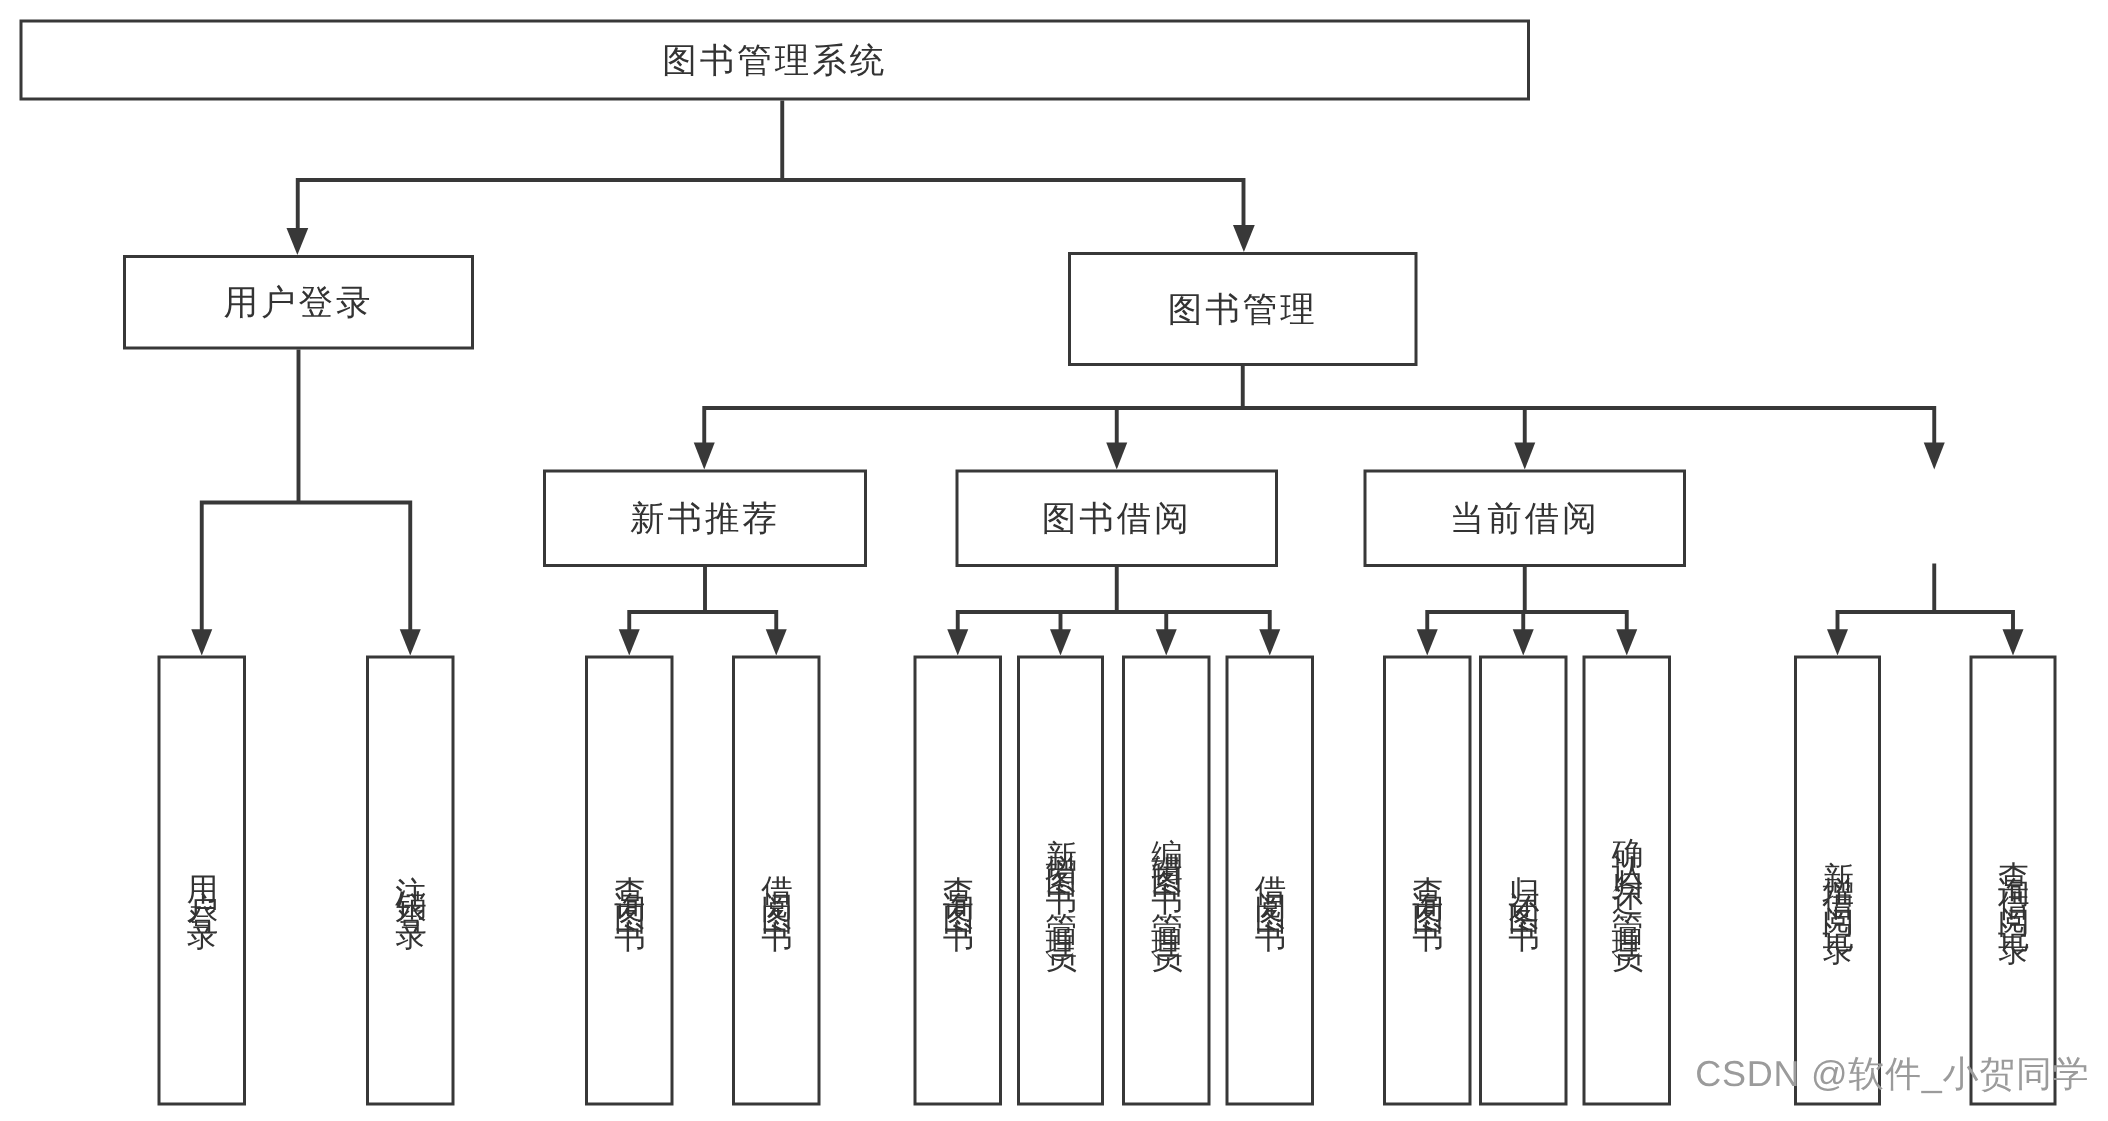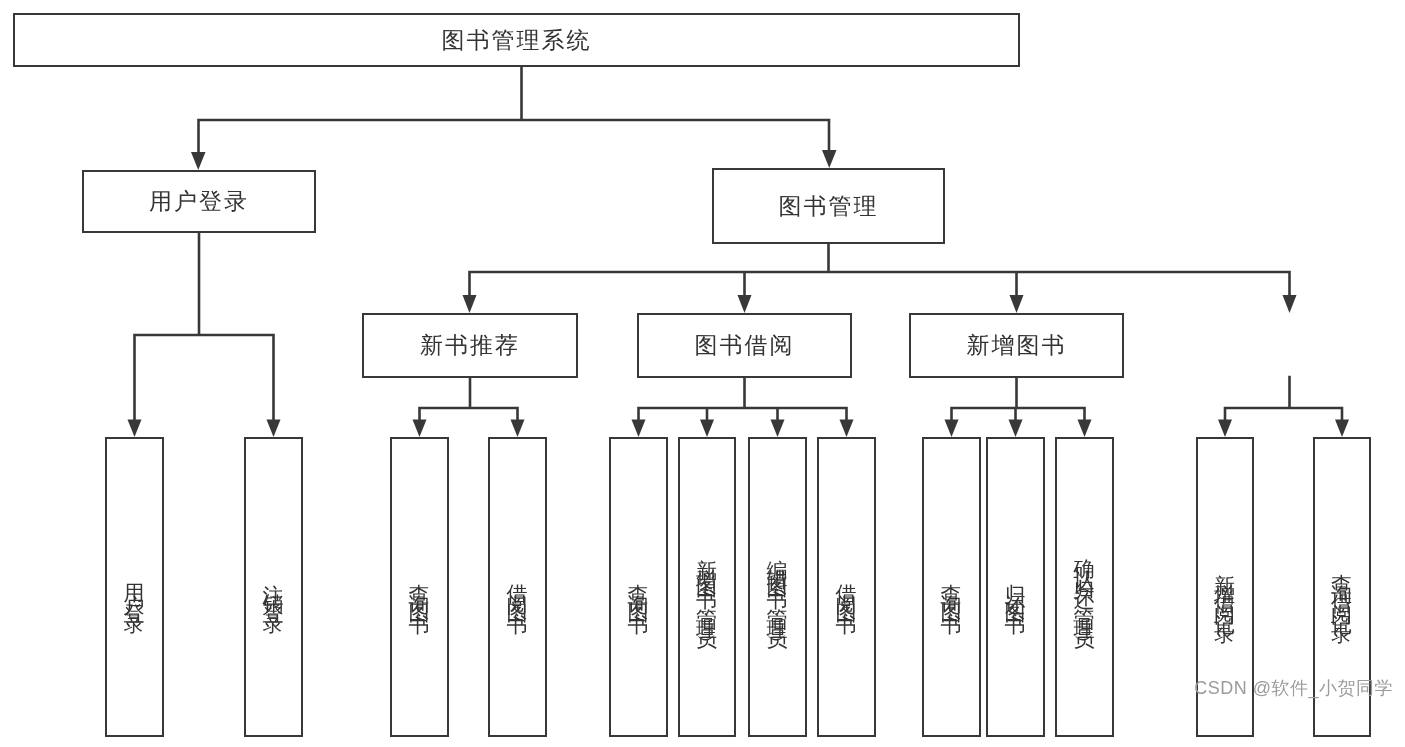--- a/index.html
+++ b/index.html
@@ -58,23 +58,23 @@
   .leaf span {
     writing-mode: vertical-rl;
     text-orientation: mixed;
     font-size: 21px;
     letter-spacing: 10px;
     line-height: 1;
     color: var(--text);
   }
   .watermark {
     position: absolute;
-    top: 676px;
+    top: 700px;
     right: 12px;
-    font-size: 18px;
+    font-size: 24px;
     letter-spacing: 0.5px;
     color: var(--watermark);
     white-space: nowrap;
     z-index: 5;
   }
 </style>
 </head>
 <body>
 
 <div class="canvas">
@@ -130,21 +130,21 @@
     <span>图书管理</span>
   </div>
 
   <div class="node hnode" style="left:362px;top:313px;width:216px;height:65px">
     <span>新书推荐</span>
   </div>
   <div class="node hnode" style="left:637px;top:313px;width:215px;height:65px">
     <span>图书借阅</span>
   </div>
   <div class="node hnode" style="left:909px;top:313px;width:215px;height:65px">
-    <span>新增图书</span>
+    <span>当前借阅</span>
   </div>
 
   <div class="node leaf" style="left:105px;width:59px">
     <span>用户登录</span>
   </div>
   <div class="node leaf" style="left:244px;width:59px">
     <span>注销登录</span>
   </div>
 
   <div class="node leaf" style="left:390px;width:59px">

